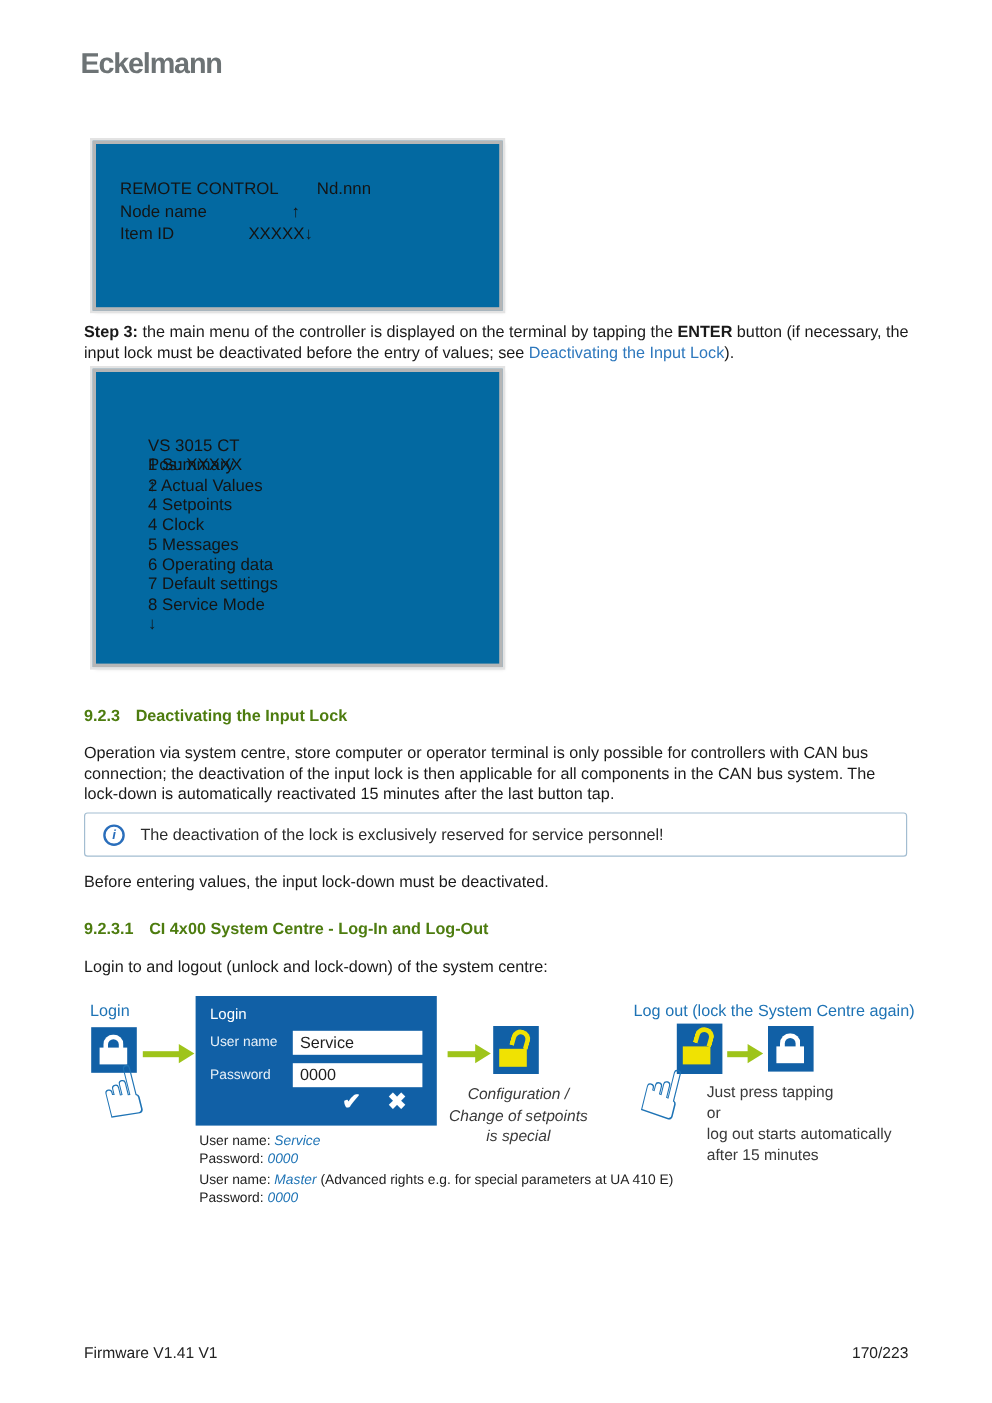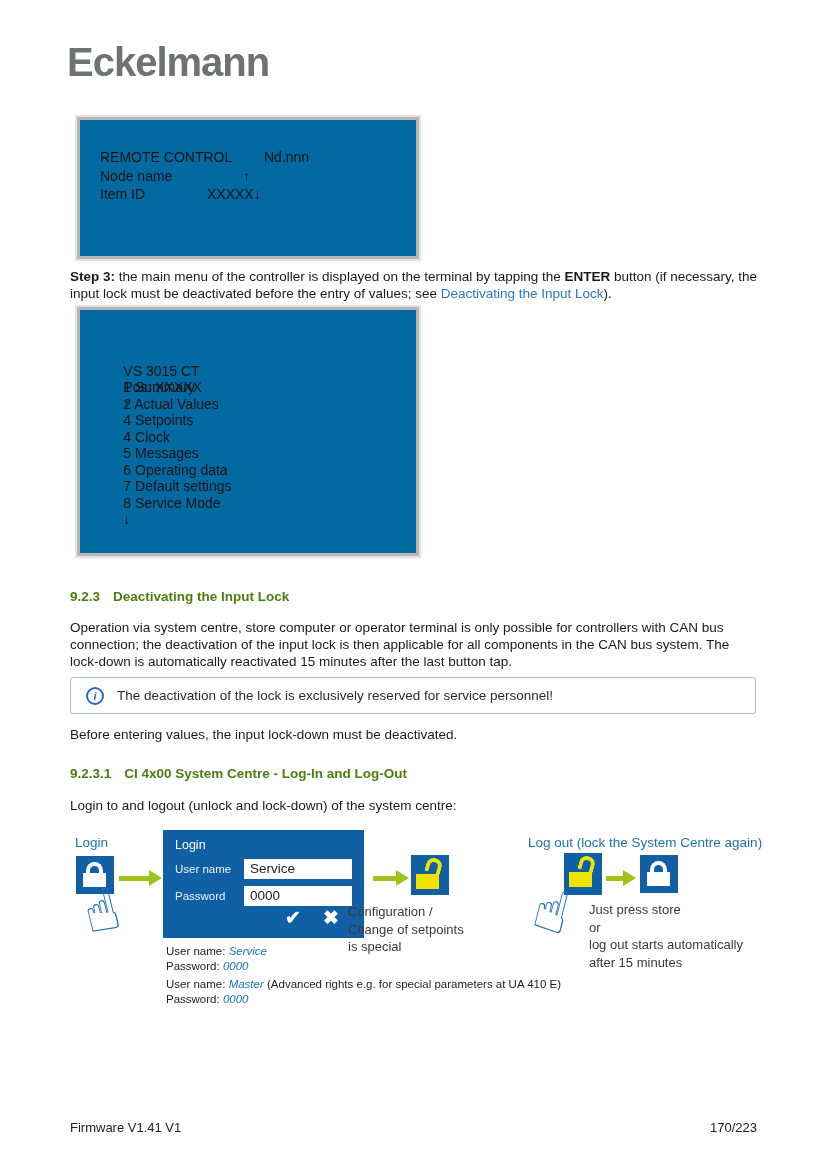--- a/index.html
+++ b/index.html
@@ -5,21 +5,21 @@
   * { margin:0; padding:0; box-sizing:border-box; }
   html,body { background:#ffffff; }
   .page {
     position:relative; width:827px; height:1169px; margin:0 auto;
     background:#ffffff; font-family:"Liberation Sans", sans-serif; color:#1a1a1a;
     overflow:hidden;
   }
   .abs { position:absolute; }
 
   
-  .logo { left:67px; top:40px; font-size:40px; font-weight:700; color:#6d7375; letter-spacing:-1px; }
+  .logo { left:67px; top:40px; font-size:24px; font-weight:700; color:#6d7375; letter-spacing:-1px; }
 
   
   .tbox {
     background:#0369a1; border:3px solid #b6b6b6; outline:2px solid #e3e3e3;
     box-shadow:2px 2px 3px rgba(0,0,0,0.12);
     font-size:14px; color:#141414;
   }
   .tbox1 { left:77px; top:117px; width:342px; height:142px; padding:28px 20px 0 20px; }
   .tbox2 { left:77px; top:307px; width:342px; height:249px; padding:36px 20px 0 20px; }
   .tline { position:relative; height:18.5px; line-height:18.5px; white-space:pre; }
@@ -203,21 +203,21 @@
   <div class="abs garrow" style="left:373px; top:870px; width:36px;">
     <div class="shaft" style="width:24px;"></div>
     <div class="head"></div>
   </div>
 
   <div class="abs lock" style="left:411px; top:855px; width:38px; height:40px;">
     <div class="shackle-open"></div>
     <div class="body-open"></div>
   </div>
 
-  <div class="abs smalltext" style="left:348px; top:903px; width:168px; ">
+  <div class="abs smalltext" style="left:348px; top:903px; width:168px; text-align:center;font-style:italic;">
     <div>Configuration /</div>
     <div>Change of setpoints</div>
     <div>is special</div>
   </div>
 
   <div class="abs dlabel" style="left:528px; top:835px;">Log out (lock the System Centre again)</div>
 
   <div class="abs lock" style="left:564px; top:853px; width:38px; height:42px;">
     <div class="shackle-open"></div>
     <div class="body-open"></div>
@@ -228,21 +228,21 @@
     <div class="shaft" style="width:18px;"></div>
     <div class="head"></div>
   </div>
 
   <div class="abs lock" style="left:640px; top:855px; width:38px; height:38px;">
     <div class="shackle-closed"></div>
     <div class="body-closed"></div>
   </div>
 
   <div class="abs smalltext" style="left:589px; top:901px; width:180px;">
-    <div>Just press store</div>
+    <div>Just press tapping</div>
     <div>or</div>
     <div style="white-space:nowrap;">log out starts automatically</div>
     <div>after 15 minutes</div>
   </div>
 
   <div class="abs footer">
     <span class="fl">Firmware V1.41 V1</span>
     <span class="fc">16.05.2023</span>
     <span class="fr">170/223</span>
   </div>

